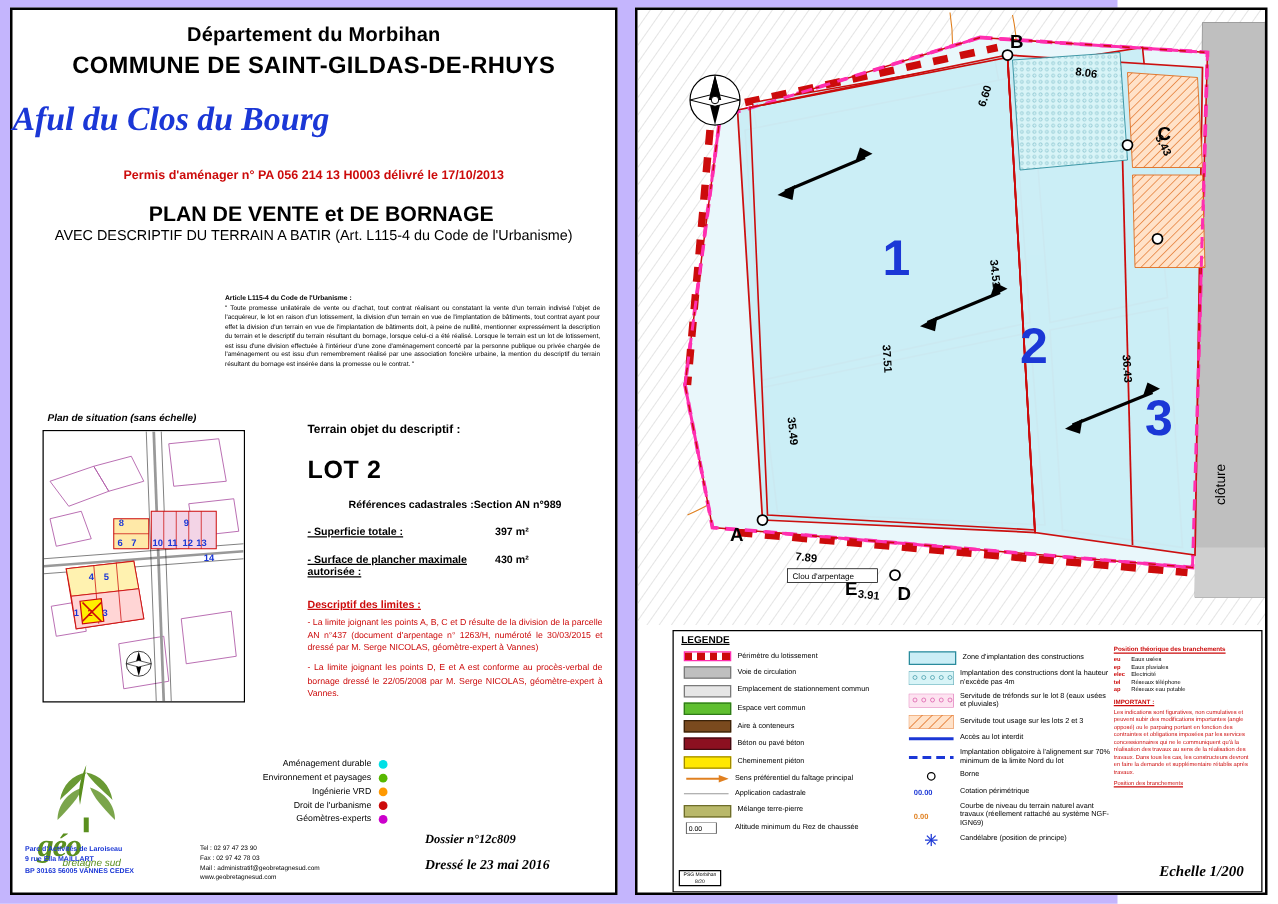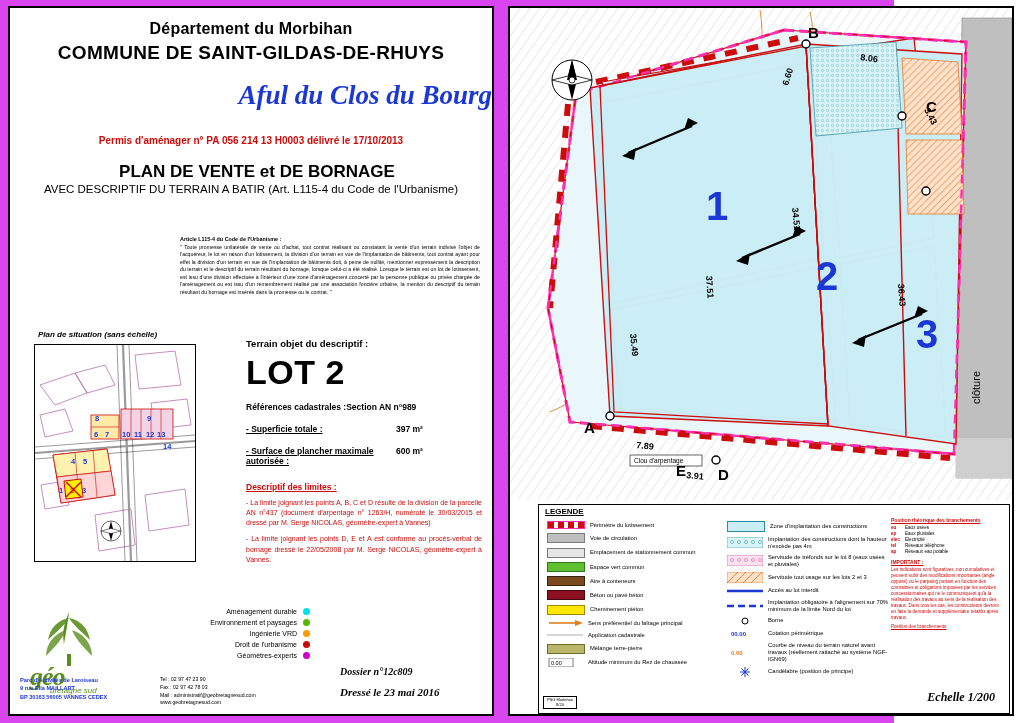--- a/index.html
+++ b/index.html
@@ -1,41 +1,41 @@
 <!DOCTYPE html>
 <html><head>
 <meta charset="utf-8">
 <style>
   html,body{margin:0;padding:0;background:#fff;}
   body{width:1022px;height:723px;font-family:"Liberation Sans",sans-serif;overflow:hidden;}
-  .page{position:relative;width:894px;height:723px;background:#d946ef;}
+  .page{position:relative;width:894px;height:723px;background:#c4b5fd;}
 
   
   .left-panel{position:absolute;left:8px;top:6px;width:486px;height:710px;border:2px solid #000;box-sizing:border-box;background:#fff;}
   .dept{font-family:"Liberation Sans",sans-serif;text-align:center;font-size:16px;font-weight:bold;margin-top:12px;color:#000;letter-spacing:.2px;}
   .commune{text-align:center;font-size:19px;font-weight:bold;margin-top:4px;color:#000;letter-spacing:.3px;}
-  .aful{text-align:right;font-family:"Liberation Serif",serif;font-style:italic;font-weight:bold;font-size:27px;color:#1b37d6;margin-top:16px;}
+  .aful{text-align:left;font-family:"Liberation Serif",serif;font-style:italic;font-weight:bold;font-size:27px;color:#1b37d6;margin-top:16px;}
   .permis{text-align:center;font-size:10px;font-weight:bold;color:#cc0b0b;margin-top:24px;}
   .title1{text-align:center;font-size:17px;font-weight:bold;margin-top:16px;color:#000;margin-left:12px;}
   .title2{text-align:center;font-size:11.5px;font-weight:normal;margin-top:1px;color:#000;}
 
   .legal{position:absolute;left:170px;top:228px;width:300px;font-size:5.2px;line-height:1.45;color:#000;text-align:justify;}
   .legal b{font-size:5.4px;}
 
   .plansit-label{position:absolute;left:28px;top:322px;font-size:8px;font-weight:bold;font-style:italic;color:#000;}
 
   
   .situmap{position:absolute;left:24px;top:336px;width:160px;height:216px;border:1px solid #000;background:#fff;overflow:hidden;}
   .situmap svg{display:block;}
 
   
   .desc{position:absolute;left:236px;top:330px;width:236px;color:#000;}
   .desc .terr{font-size:9.5px;font-weight:bold;}
-  .desc .lot{font-size:34px;font-weight:bold;margin-top:4px;letter-spacing:.5px;}
-  .row{display:flex;justify-content:flex-start;font-size:8.5px;font-weight:bold;margin-top:10px;}
+  .desc .lot{font-size:20px;font-weight:bold;margin-top:16px;letter-spacing:.5px;}
+  .row{display:flex;justify-content:center;font-size:8.5px;font-weight:bold;margin-top:10px;}
   .row .lbl{flex:0 0 auto;}
   .row .val{flex:0 0 auto;}
   .row2{display:flex;font-size:8.5px;font-weight:bold;margin-top:12px;}
   .row2 .lbl{width:150px;text-decoration:underline;}
   .dlimtitle{font-size:8.5px;font-weight:bold;color:#cc0b0b;text-decoration:underline;margin-top:16px;}
   .dlim{font-size:7px;color:#cc0b0b;line-height:1.45;margin-top:6px;text-align:justify;}
 
   
   .logo{position:absolute;left:18px;top:602px;width:120px;height:96px;}
   .logo .leaf{position:absolute;left:8px;top:0px;}
@@ -170,21 +170,21 @@
       <div class="row">
         <span class="lbl">Références cadastrales :</span>
         <span class="val">Section AN n°989</span>
       </div>
       <div class="row2">
         <span class="lbl">- Superficie totale :</span>
         <span class="val">397 m²</span>
       </div>
       <div class="row2">
         <span class="lbl">- Surface de plancher maximale autorisée :</span>
-        <span class="val">600 m²</span>
+        <span class="val">430 m²</span>
       </div>
       <div class="dlimtitle">Descriptif des limites :</div>
       <div class="dlim">- La limite joignant les points A, B, C et D résulte de la division de la parcelle AN n°437 (document d'arpentage n° 1263/H, numéroté le 30/03/2015 et dressé par M. Serge NICOLAS, géomètre-expert à Vannes)</div>
       <div class="dlim">- La limite joignant les points D, E et A est conforme au procès-verbal de bornage dressé le 22/05/2008 par M. Serge NICOLAS, géomètre-expert à Vannes.</div>
     </div>
 
     <div class="legend-small">
       <div class="li">
           <span class="t">Aménagement durable</span>
           <i style="background:#00e0e6"></i>

